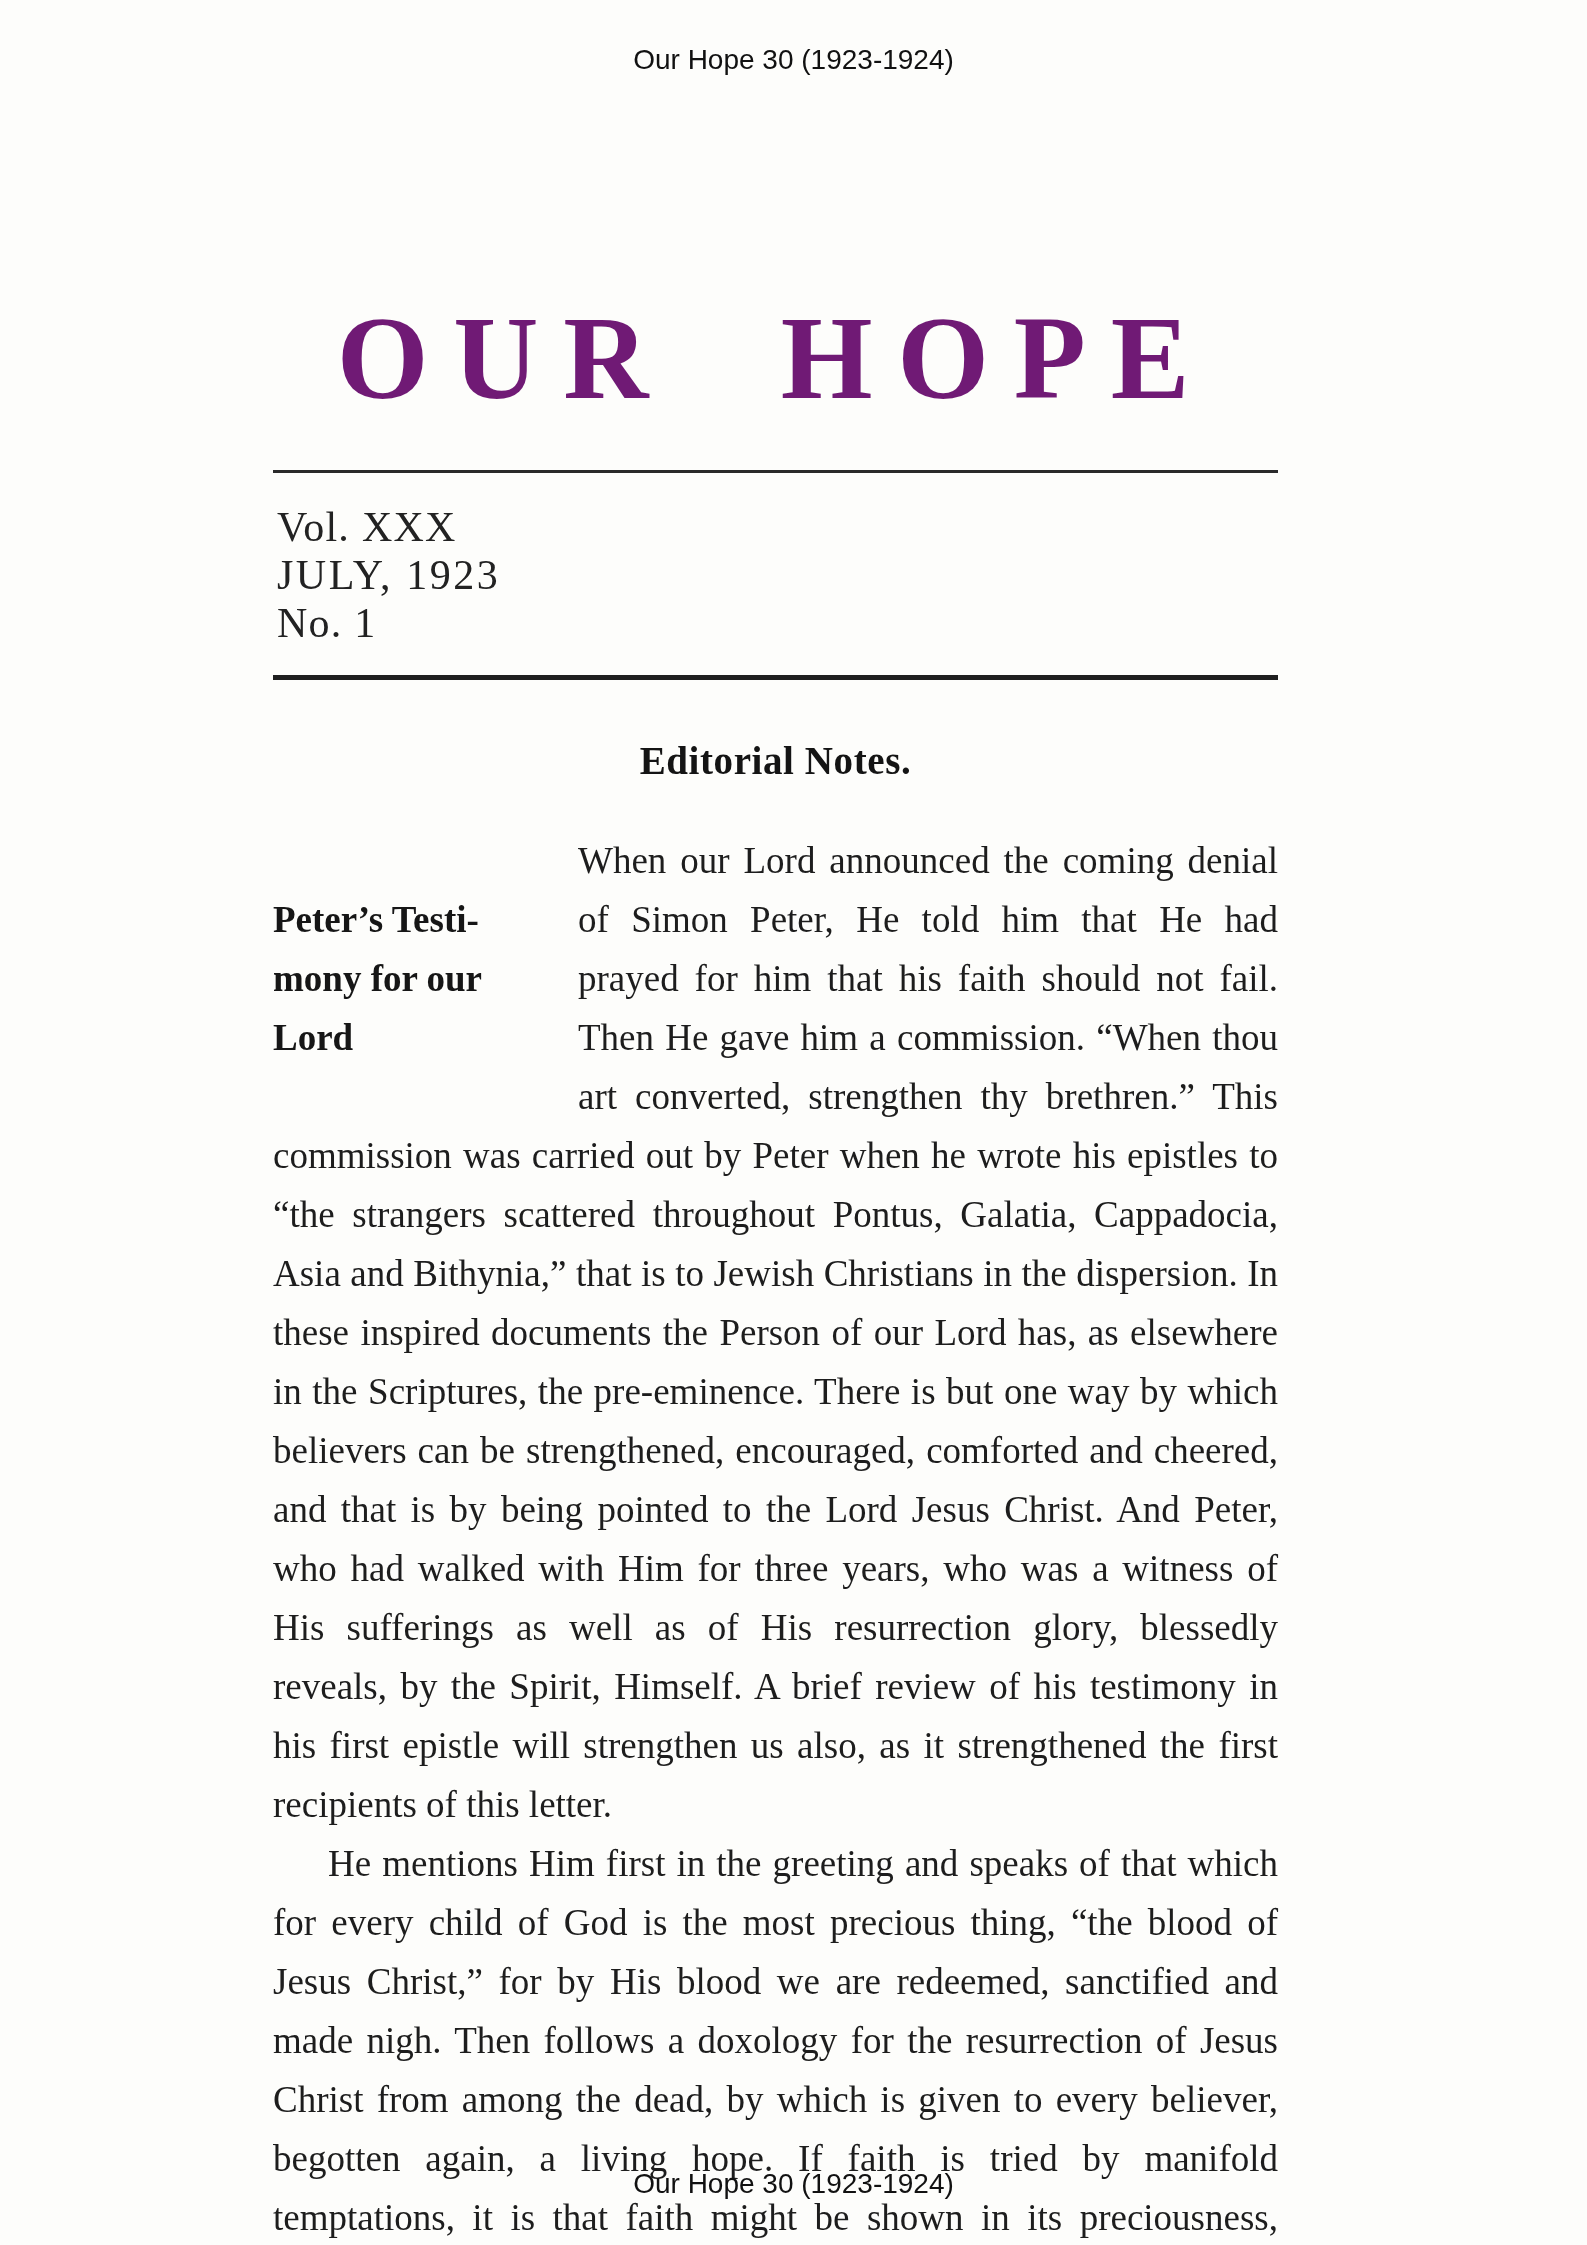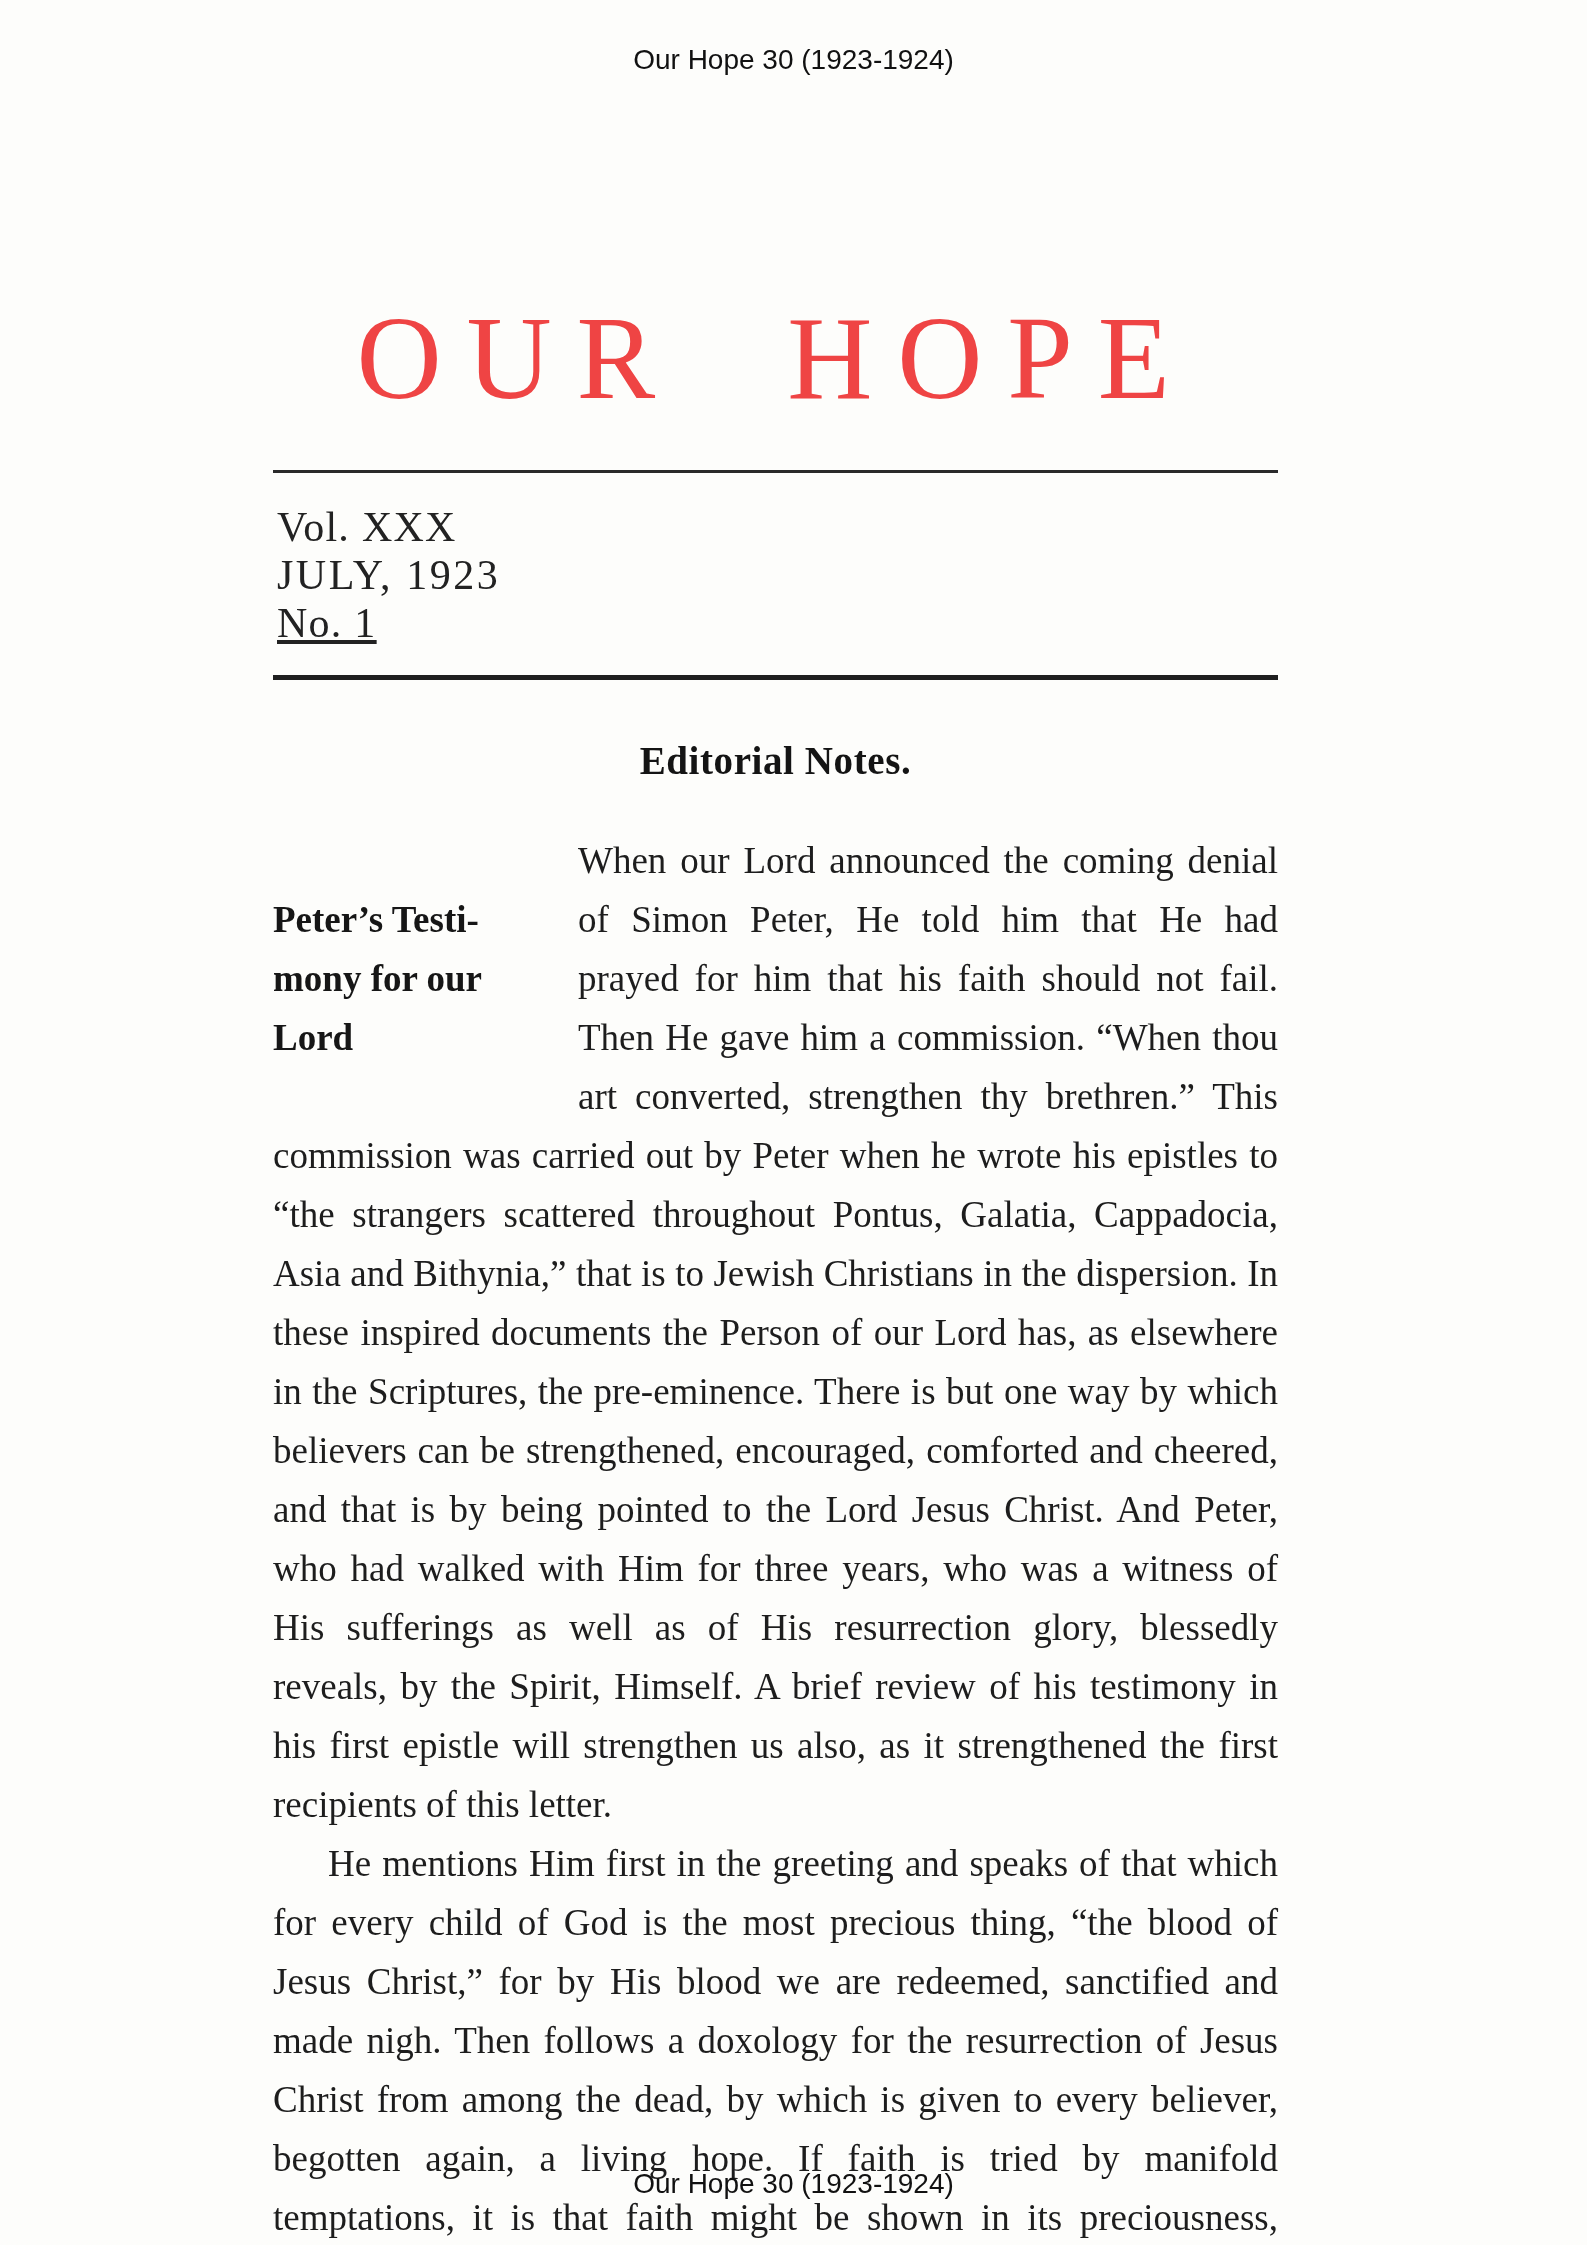--- a/index.html
+++ b/index.html
@@ -36,25 +36,25 @@
     width: 1005px;
   }
 
   .masthead {
     margin-top: 300px;
     text-align: center;
   }
   .magazine-title {
     margin: 0;
     font-size: 118px;
-    font-weight: 400;
+    font-weight: 700;
     letter-spacing: 0.21em;
     word-spacing: 0.45em;
     line-height: 1;
-    color: #ef4444;
+    color: #701a75;
   }
 
   .rule-thin {
     margin-top: 52px;
     height: 3px;
     background: #2a2a2a;
     border: none;
   }
   .rule-thick {
     height: 5px;
@@ -66,21 +66,21 @@
     display: flex;
     align-items: baseline;
     padding: 22px 4px 20px 4px;
     font-size: 42px;
     letter-spacing: 0.03em;
     color: #222;
     flex-direction: column;
   }
   .issue-line .vol   { flex: 1; text-align: left; }
   .issue-line .date  { flex: 1.3; text-align: center; letter-spacing: 0.06em; }
-  .issue-line .num   { flex: 1; text-align: right; text-decoration: underline; }
+  .issue-line .num   { flex: 1; text-align: right; }
 
   .section-title {
     margin: 58px 0 0 0;
     text-align: center;
     font-size: 39px;
     font-weight: 700;
     letter-spacing: 0.015em;
     color: #141414;
   }
 

